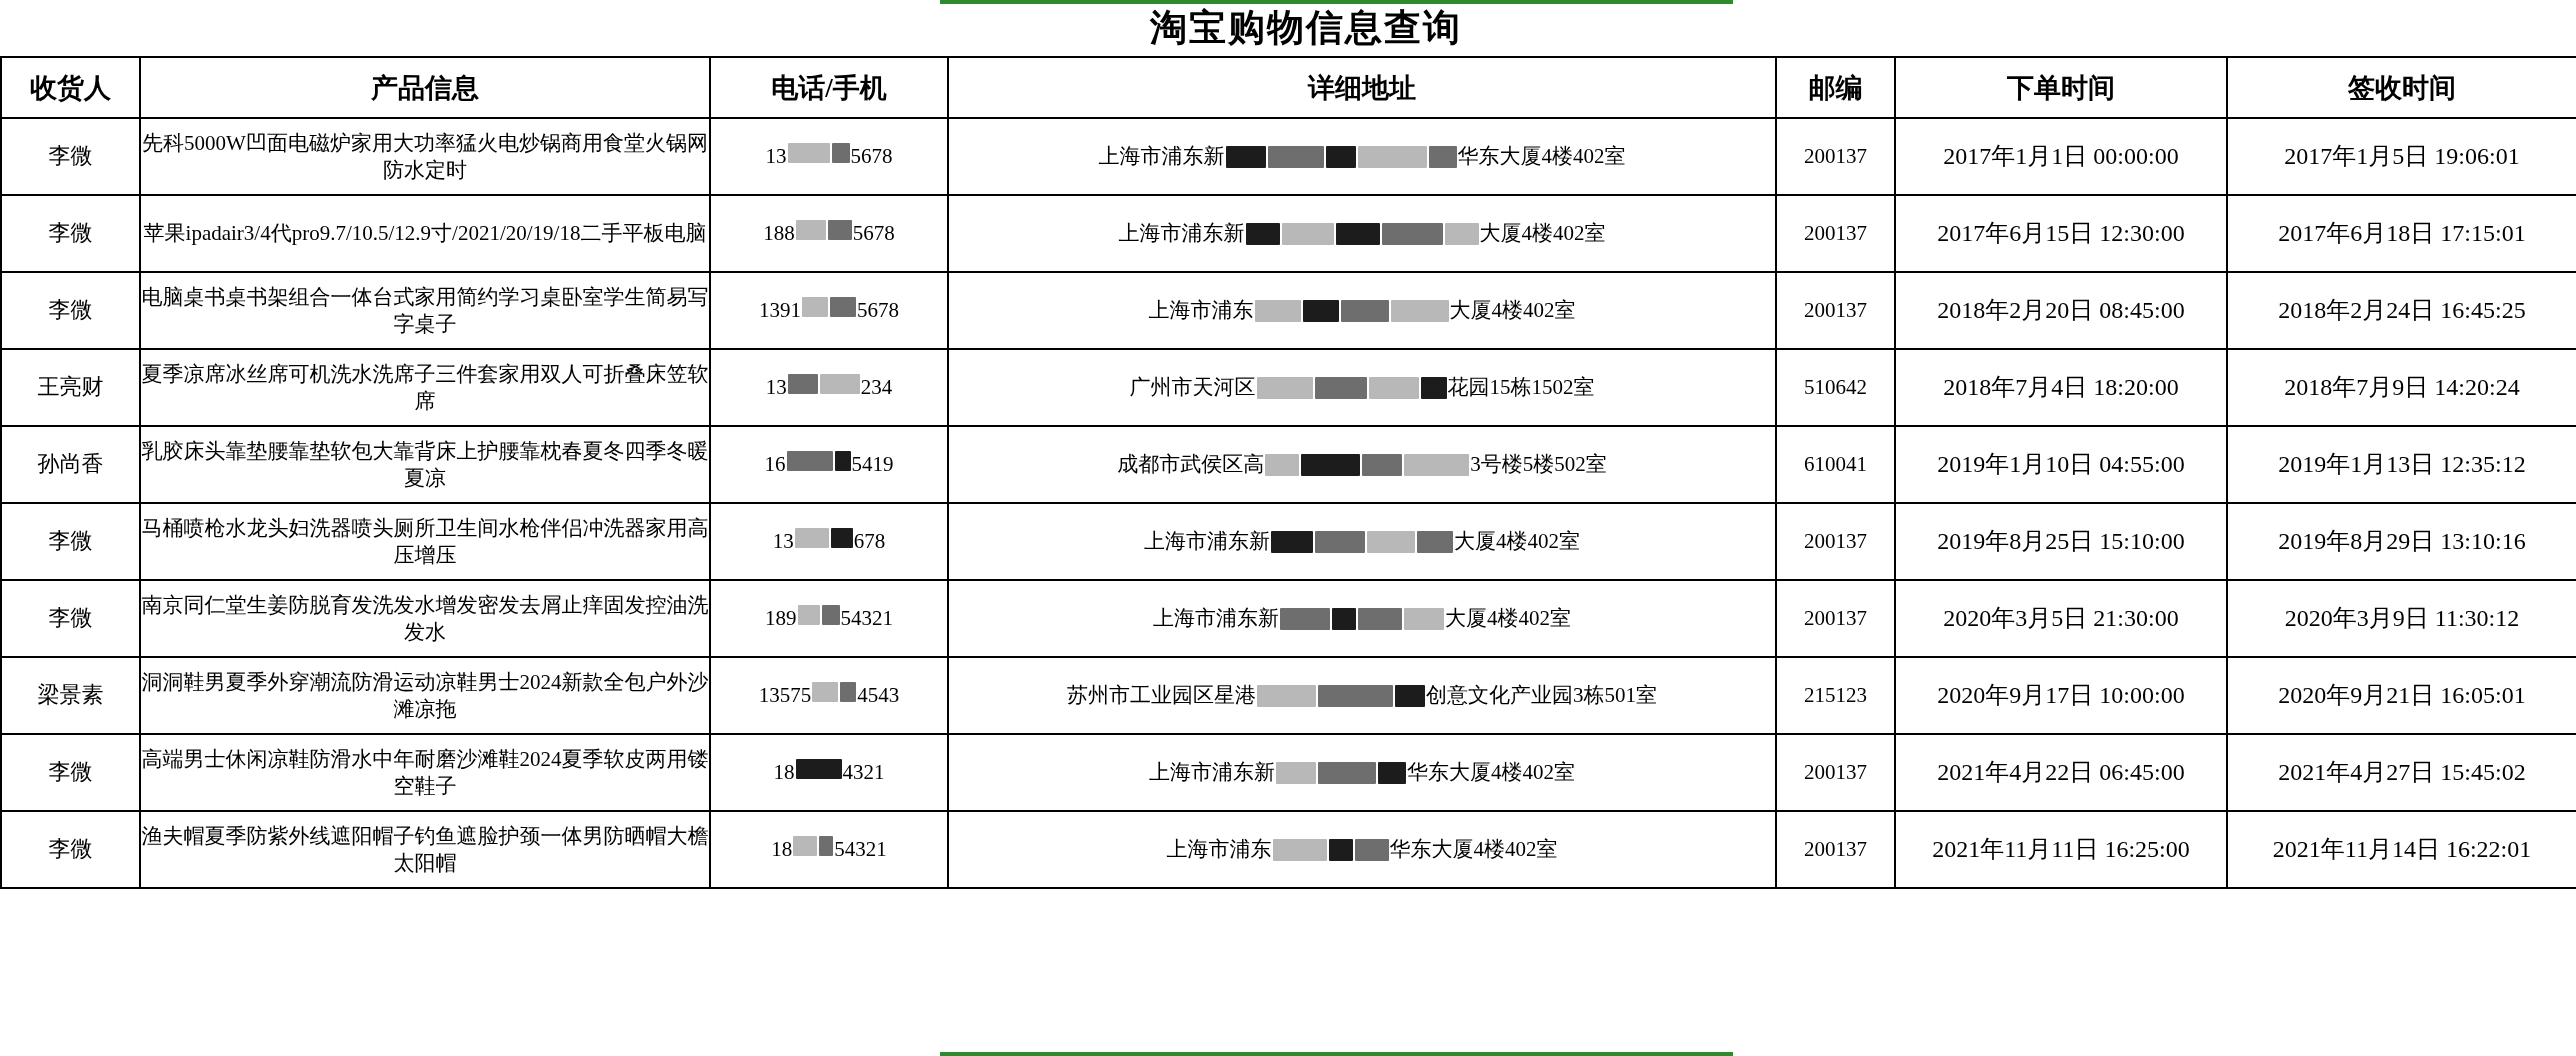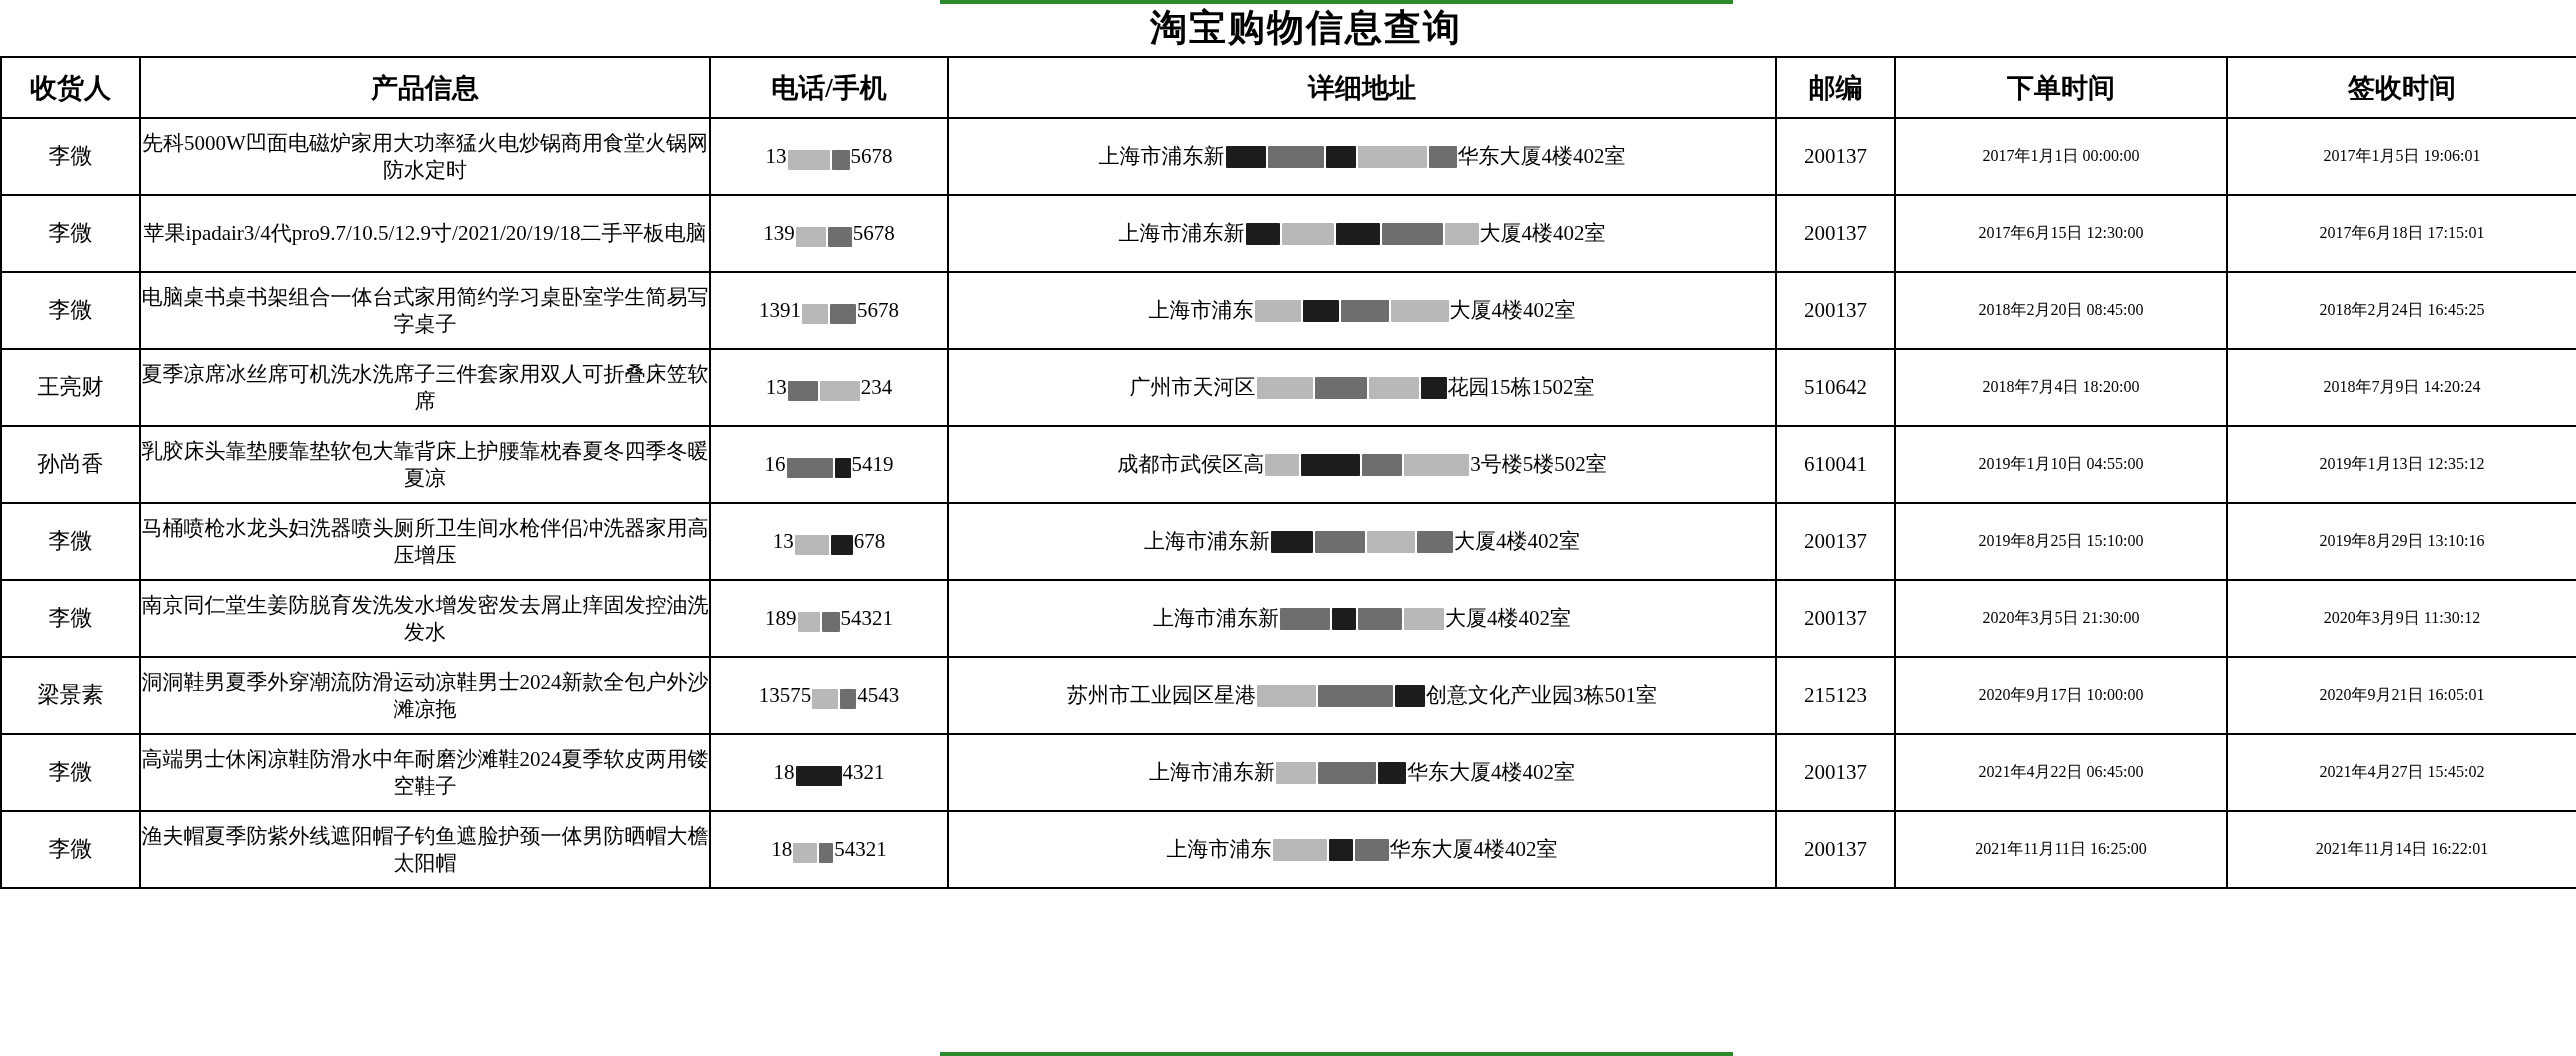--- a/index.html
+++ b/index.html
@@ -82,38 +82,38 @@
   }
   td.phone, td.zip {
     font-size: 21px;
     font-family: "Liberation Serif", "DejaVu Serif", serif;
   }
   td.addr {
     font-size: 21px;
     padding: 2px 10px;
   }
   td.date {
-    font-size: 16px;
+    font-size: 24px;
   }
 
   
   .redact {
     display: inline-block;
     vertical-align: middle;
     height: 20px;
     margin: 0 1px;
     border-radius: 1px;
   }
   .r-dark  { background: #1c1c1c; }
   .r-mid   { background: #6e6e6e; }
   .r-light { background: #b8b8b8; }
 
   .phone-wrap {
     display: inline-flex;
-    align-items: flex-end;
+    align-items: flex-start;
     white-space: nowrap;
   }
   .addr-wrap {
     display: inline-flex;
     align-items: center;
     white-space: nowrap;
     justify-content: flex-start;
   }
   .addr-wrap .redact { height: 22px; }
 
@@ -186,21 +186,21 @@
         <td class="zip">200137</td>
         <td class="date">2017年1月1日 00:00:00</td>
         <td class="date">2017年1月5日 19:06:01</td>
       </tr>
 
       <tr>
         <td class="name">李微</td>
         <td class="prod">苹果ipadair3/4代pro9.7/10.5/12.9寸/2021/20/19/18二手平板电脑</td>
         <td class="phone">
           <span class="phone-wrap">
-            <span>139</span>
+            <span>188</span>
             <span class="redact r-light" style="width:30px"></span>
             <span class="redact r-mid" style="width:24px"></span>
             <span>5678</span>
           </span>
         </td>
         <td class="addr">
           <span class="addr-wrap">
             <span>上海市浦东新</span>
             <span class="redact r-dark" style="width:34px"></span>
             <span class="redact r-light" style="width:52px"></span>

